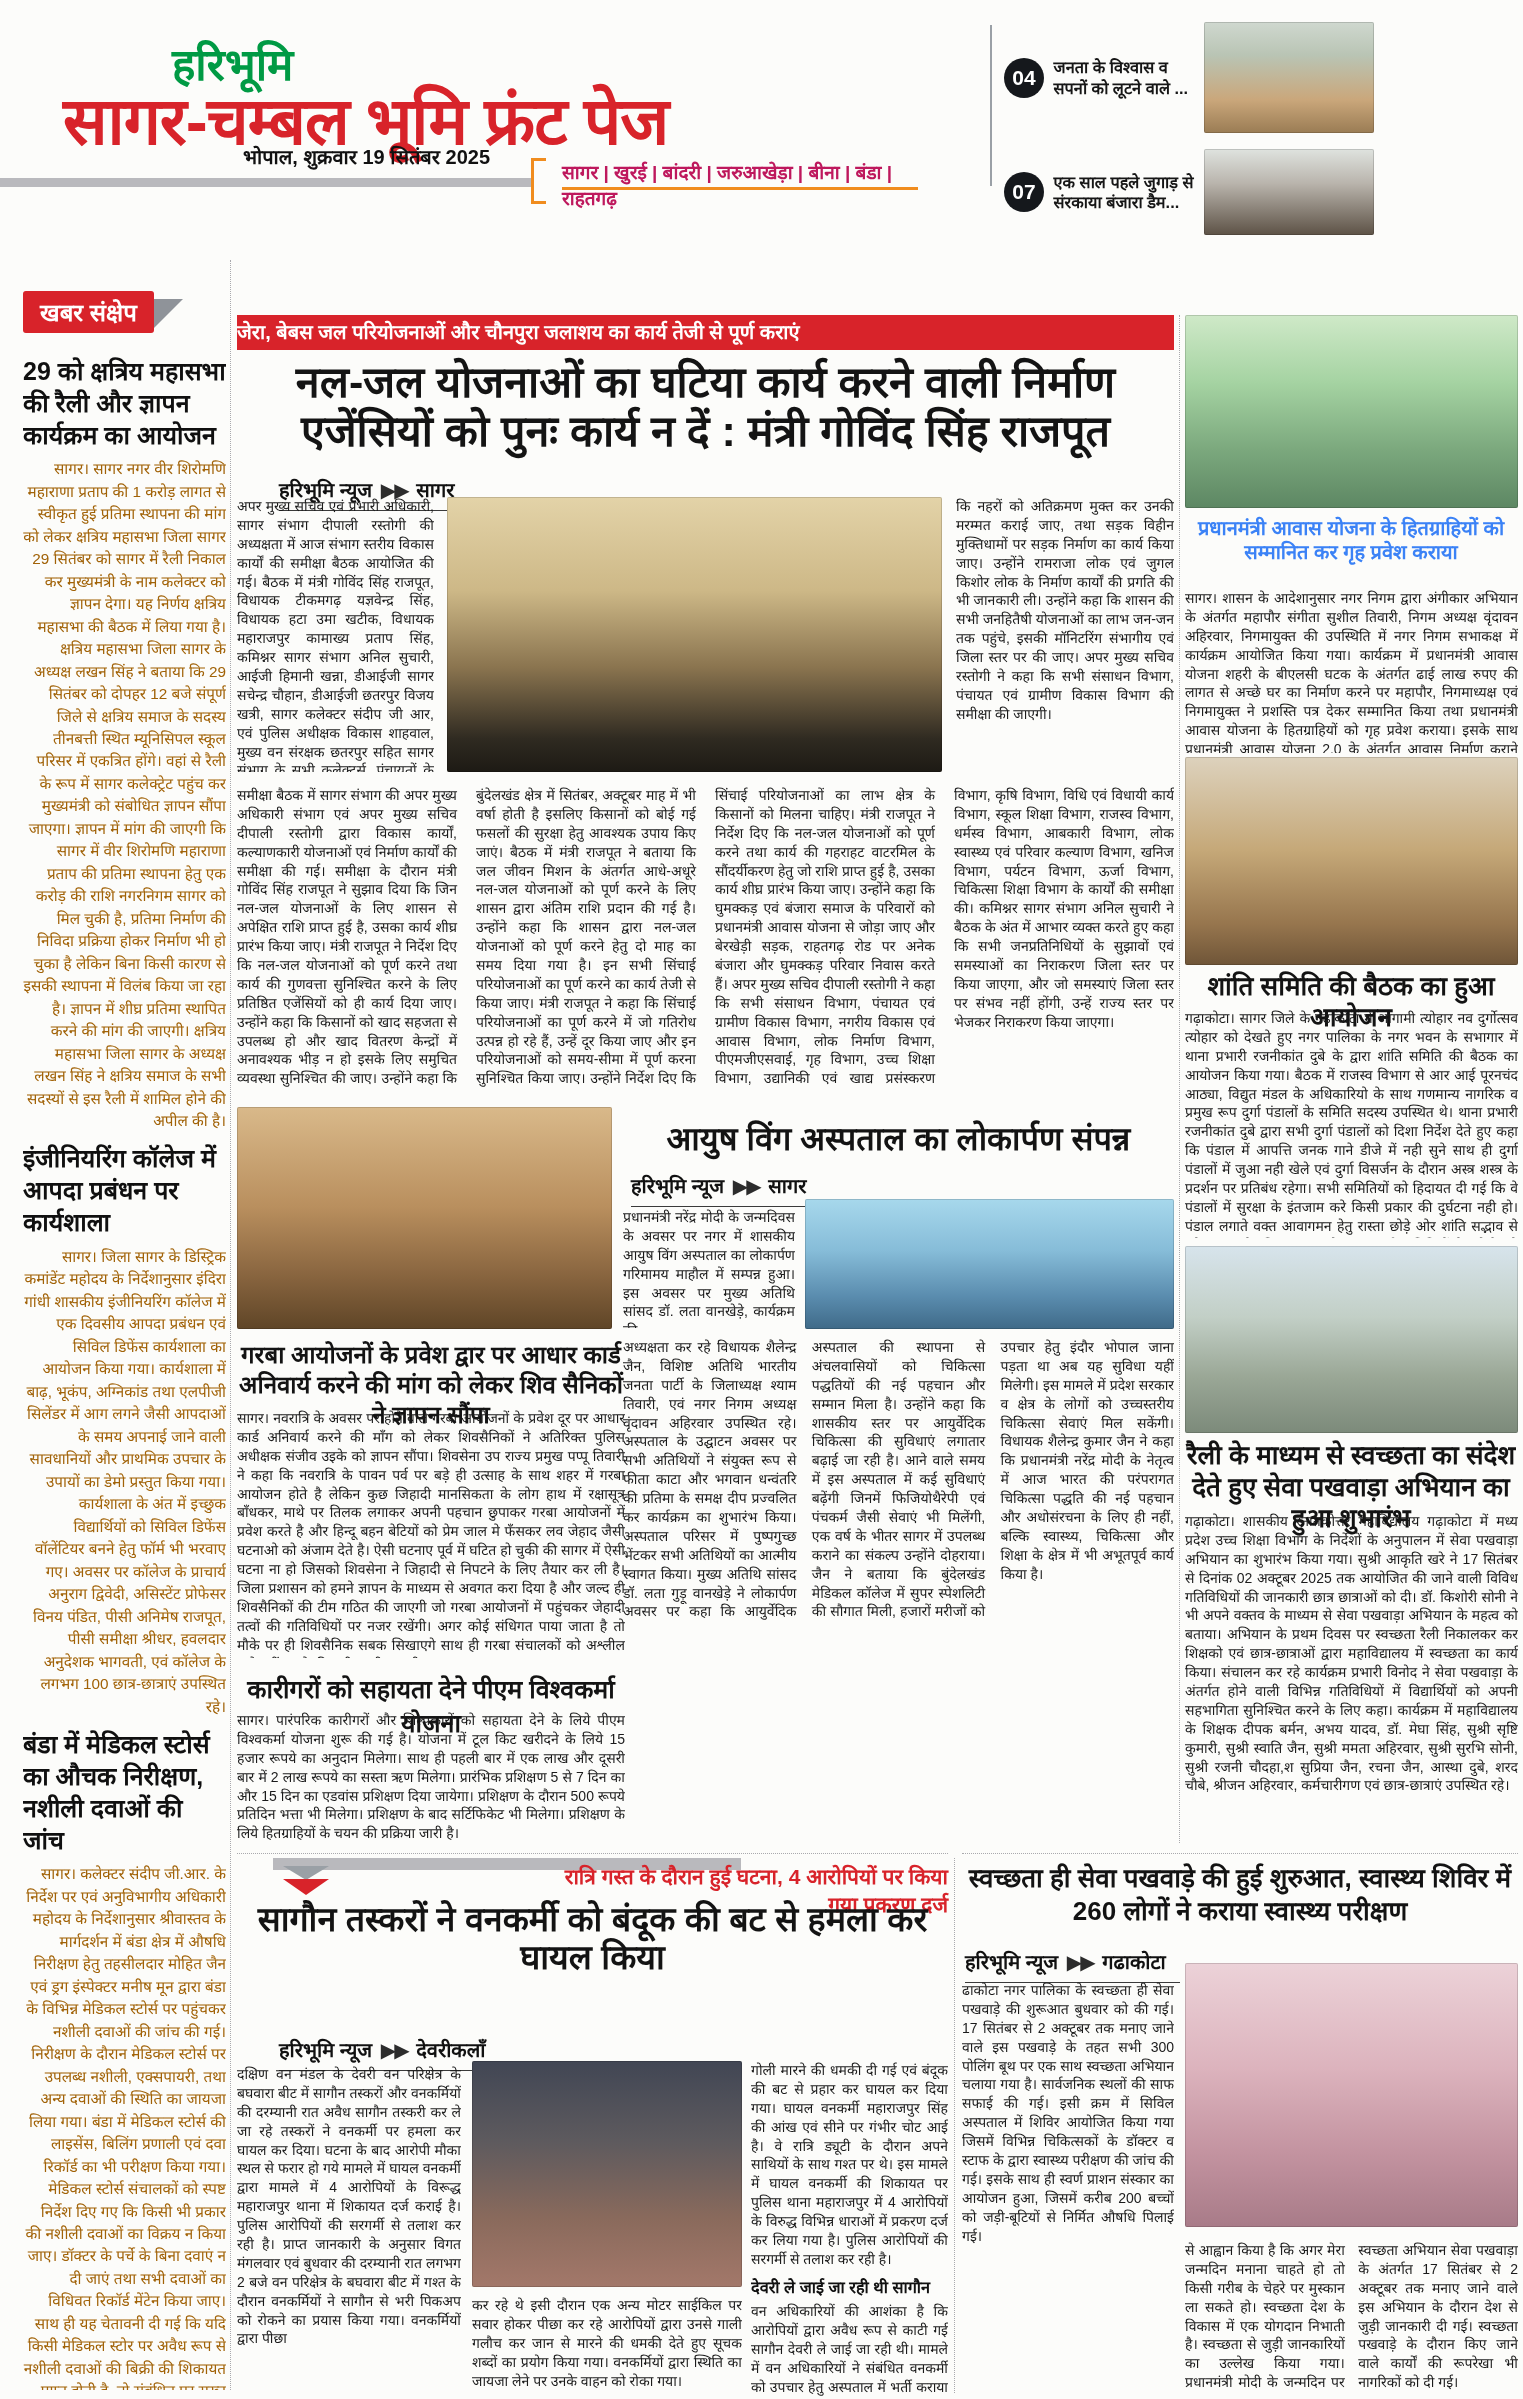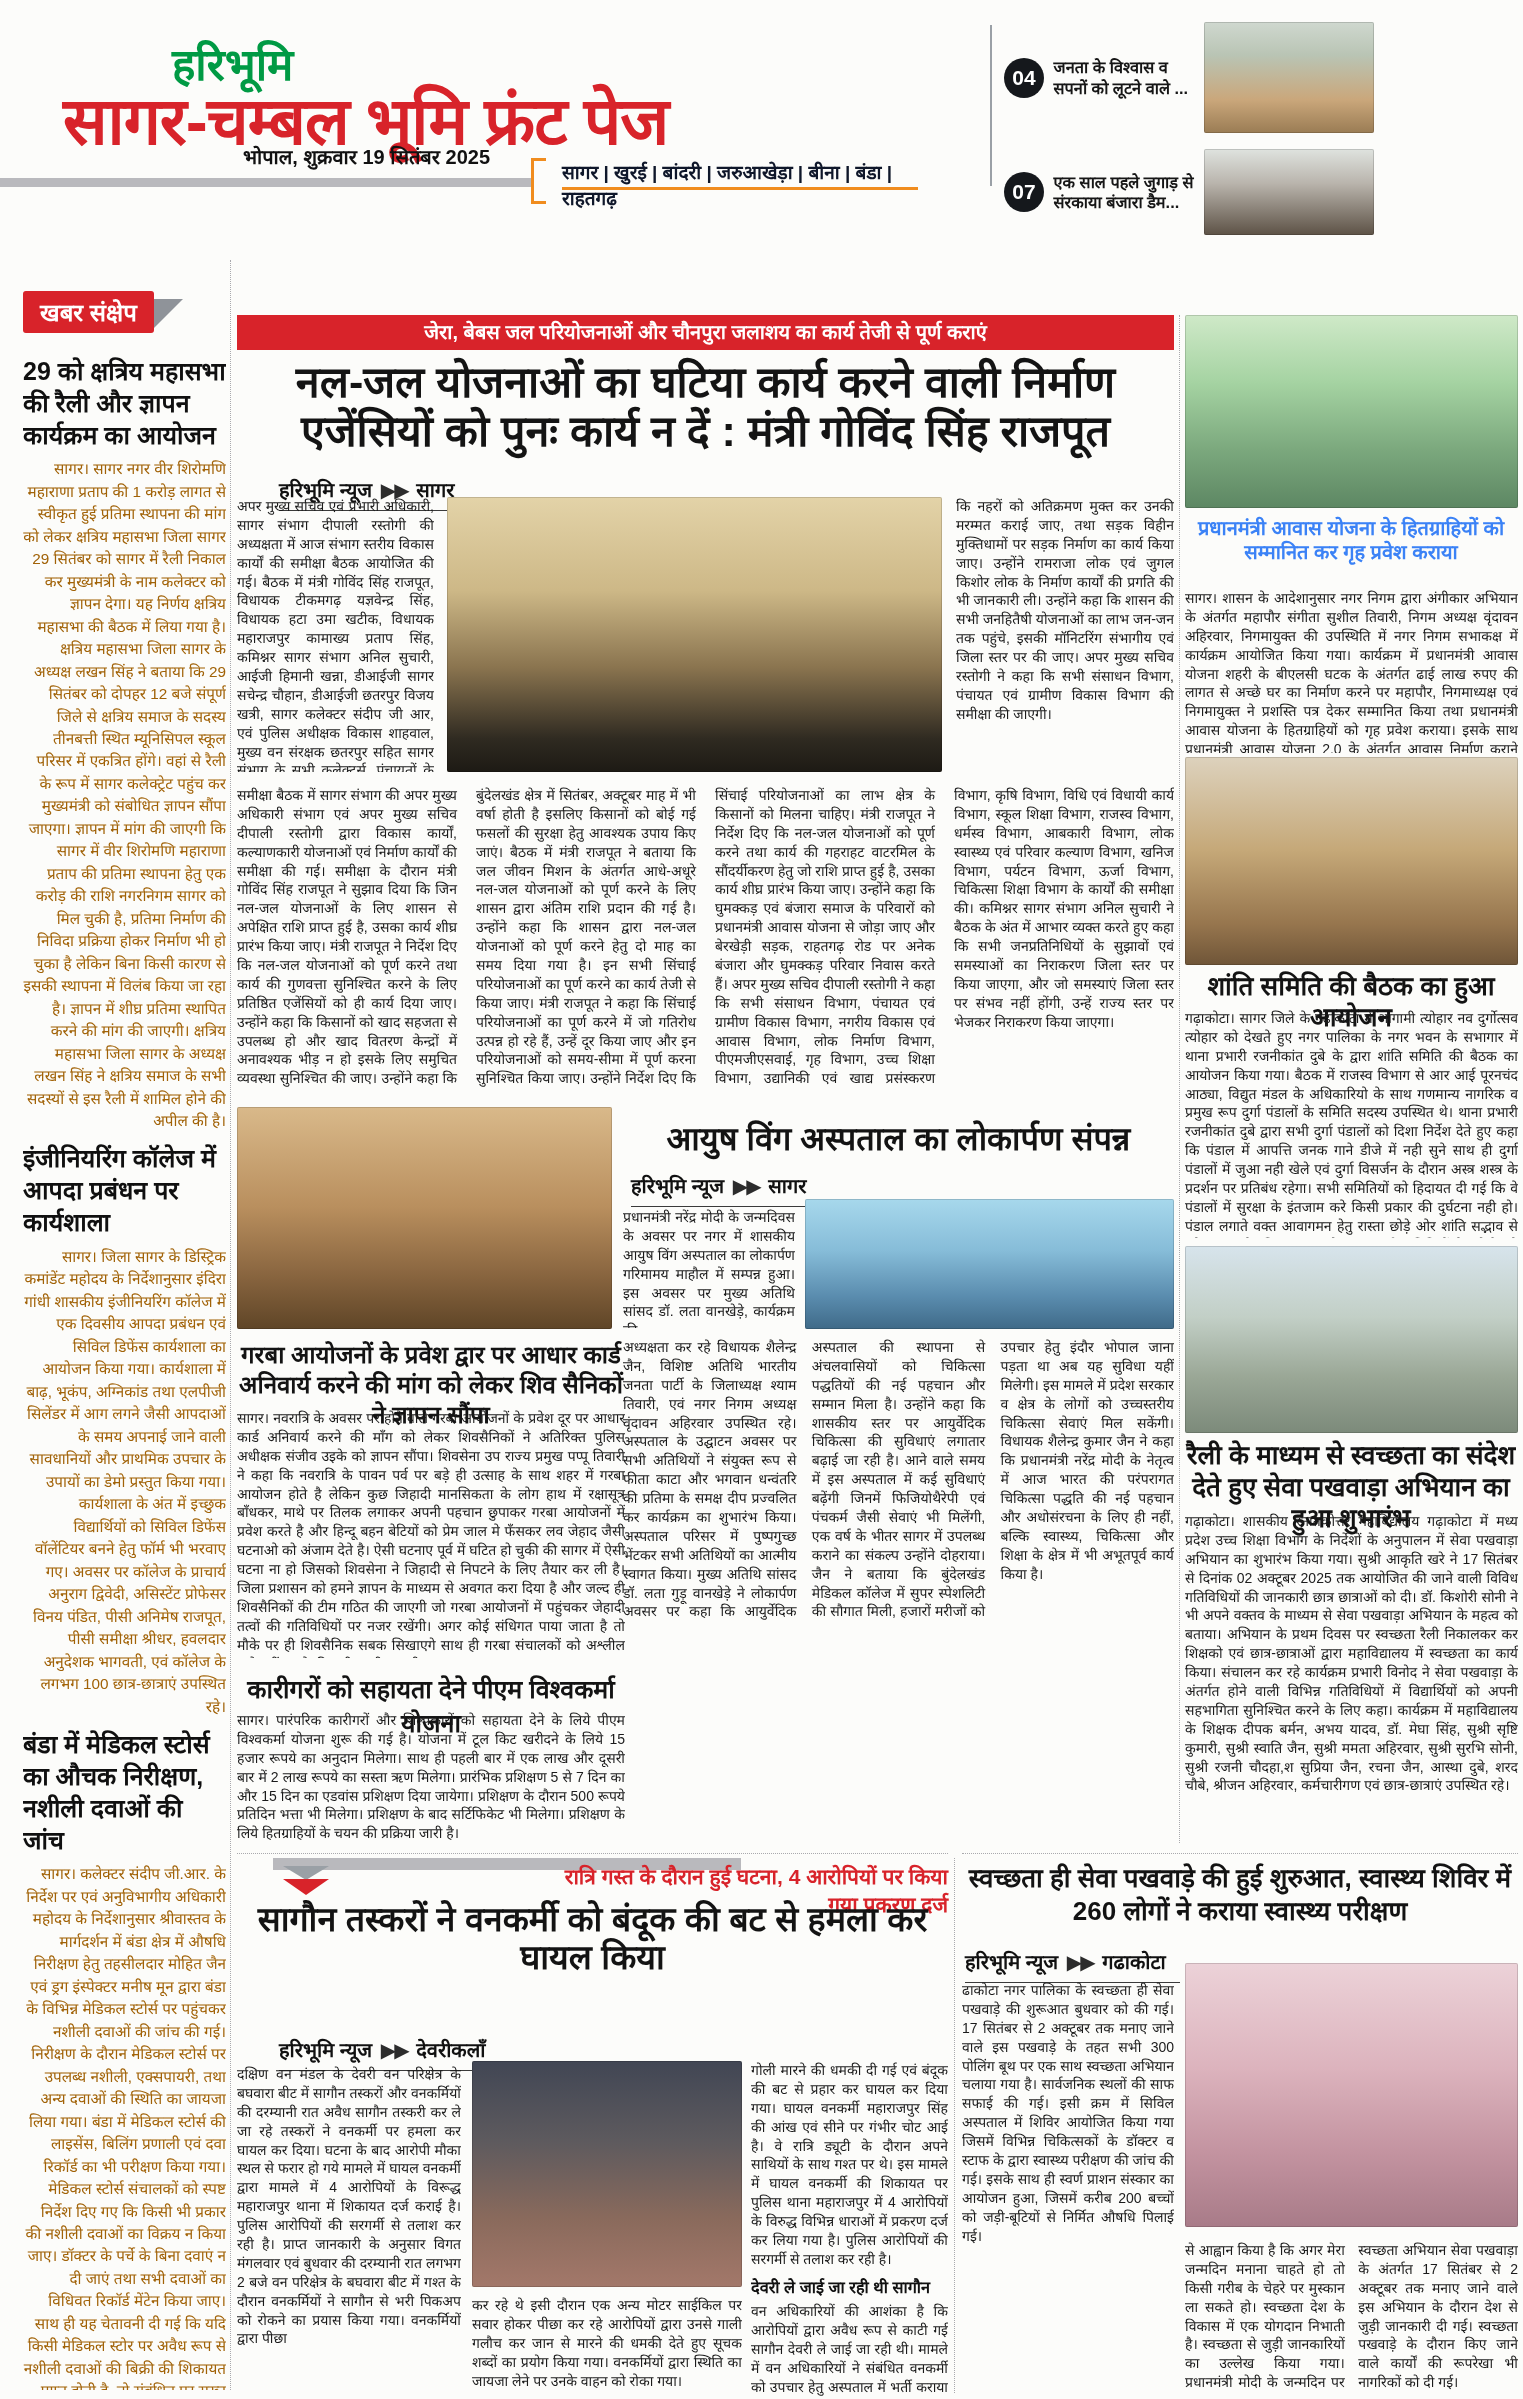--- a/index.html
+++ b/index.html
@@ -8,21 +8,21 @@
   .abs{position:absolute;}
   .sep-v{position:absolute;width:0;border-left:1.9px dotted #a9a9ad;}
   .sep-h{position:absolute;height:0;border-top:1.9px dotted #a9a9ad;}
 
   
   .logo{left:172px;top:32.5px;font-size:44px;font-weight:700;color:#009a44;letter-spacing:0;}
   .title{left:63px;top:73px;font-size:66px;font-weight:800;color:#d8232a;letter-spacing:-1px;white-space:nowrap;}
   .dateline{left:243px;top:143px;font-size:20px;font-weight:800;color:#111;}
   .mast-graybar{left:0;top:178px;width:533px;height:8.6px;background:#b9b9bd;}
   .mast-bracket{left:531px;top:158px;width:12.4px;height:40px;border:3.8px solid #f08c1e;border-right:none;}
-  .towns{left:562px;top:159px;width:373px;font-size:19px;font-weight:800;color:#0f172a;}
+  .towns{left:562px;top:159px;width:373px;font-size:19px;font-weight:800;color:#be185d;}
   .towns-rule{left:562px;top:187px;width:356px;height:2.9px;background:#f08c1e;}
 
   
   .idx-line{left:990px;top:25px;height:161px;border-left:2.9px solid #9aa0a6;position:absolute;}
   .idx-item{position:absolute;display:flex;align-items:center;gap:9.6px;}
   .idx-num{width:40px;height:40px;border-radius:50%;background:#15181c;color:#fff;font-size:21px;font-weight:800;display:flex;align-items:center;justify-content:center;flex:0 0 auto;}
   .idx-text{width:141px;font-size:16.3px;font-weight:800;line-height:1.25;color:#161616;}
   .photo{border-radius:1.9px;box-shadow:0 0 0 1px rgba(0,0,0,.15) inset;}
   .ph-idx1{background:linear-gradient(180deg,#cfd8cf 0%,#b9c4b4 30%,#caa77b 70%,#9a7c54 100%);}
   .ph-idx2{background:linear-gradient(180deg,#dfe3df 0%,#b9b4ac 40%,#5d5246 100%);}
@@ -30,21 +30,21 @@
   
   .sidebar{left:23px;top:260px;width:203px;height:2130px;overflow:hidden;display:flex;flex-direction:column;}
   .sb-graybar{width:100%;height:8.6px;background:#b9b9bd;margin-bottom:31px;}
   .sb-banner-row{display:flex;align-items:flex-start;margin-bottom:11.5px;}
   .sb-banner{background:#d8232a;color:#fff;font-size:24px;font-weight:800;padding:3.8px 17px 5.7px;border-radius:2.9px;}
   .sb-fold{width:0;height:0;border-top:29px solid #8f9399;border-right:29px solid transparent;margin-top:7.6px;}
   .sb-heading{font-size:25px;line-height:1.28;font-weight:800;color:#101010;margin:9.6px 0 7.6px;}
   .sb-body{font-size:15.3px;line-height:1.47;color:#a16207;text-align:right;}
 
   
-  .kicker{left:237px;top:315px;width:937px;height:35px;background:#d8232a;color:#fff;font-size:20px;font-weight:800;text-align:center;line-height:35px;}
+  .kicker{left:237px;top:315px;width:937px;height:35px;background:#d8232a;color:#fff;font-size:20px;font-weight:800;text-align:left;line-height:35px;}
   .main-headline{left:237px;top:358px;width:937px;font-size:43px;line-height:1.14;font-weight:800;color:#141414;text-align:center;}
   .byline{display:flex;align-items:center;gap:8.6px;font-size:20px;font-weight:800;color:#111;border-bottom:1.9px solid #3a3a3a;padding-bottom:6.7px;}
   .byline .arrows{color:#2c2c2c;letter-spacing:-1.9px;}
   .main-byline{left:279px;top:476px;width:239px;}
   .body-text{font-size:14px;line-height:1.35;color:#1b1b1b;text-align:justify;overflow:hidden;}
   .main-col-left{left:237px;top:497px;width:197px;height:275px;}
   .ph-meeting{background:linear-gradient(180deg,#e3d3a8 0%,#cdb887 34%,#8a744f 62%,#2f2a21 88%,#1d1a14 100%);}
   .main-photo{left:447px;top:497px;width:495px;height:275px;}
   .main-col-right{left:956px;top:497px;width:218px;height:275px;}
   .main-body{left:237px;top:786px;width:937px;height:306px;column-count:4;column-gap:19px;}

